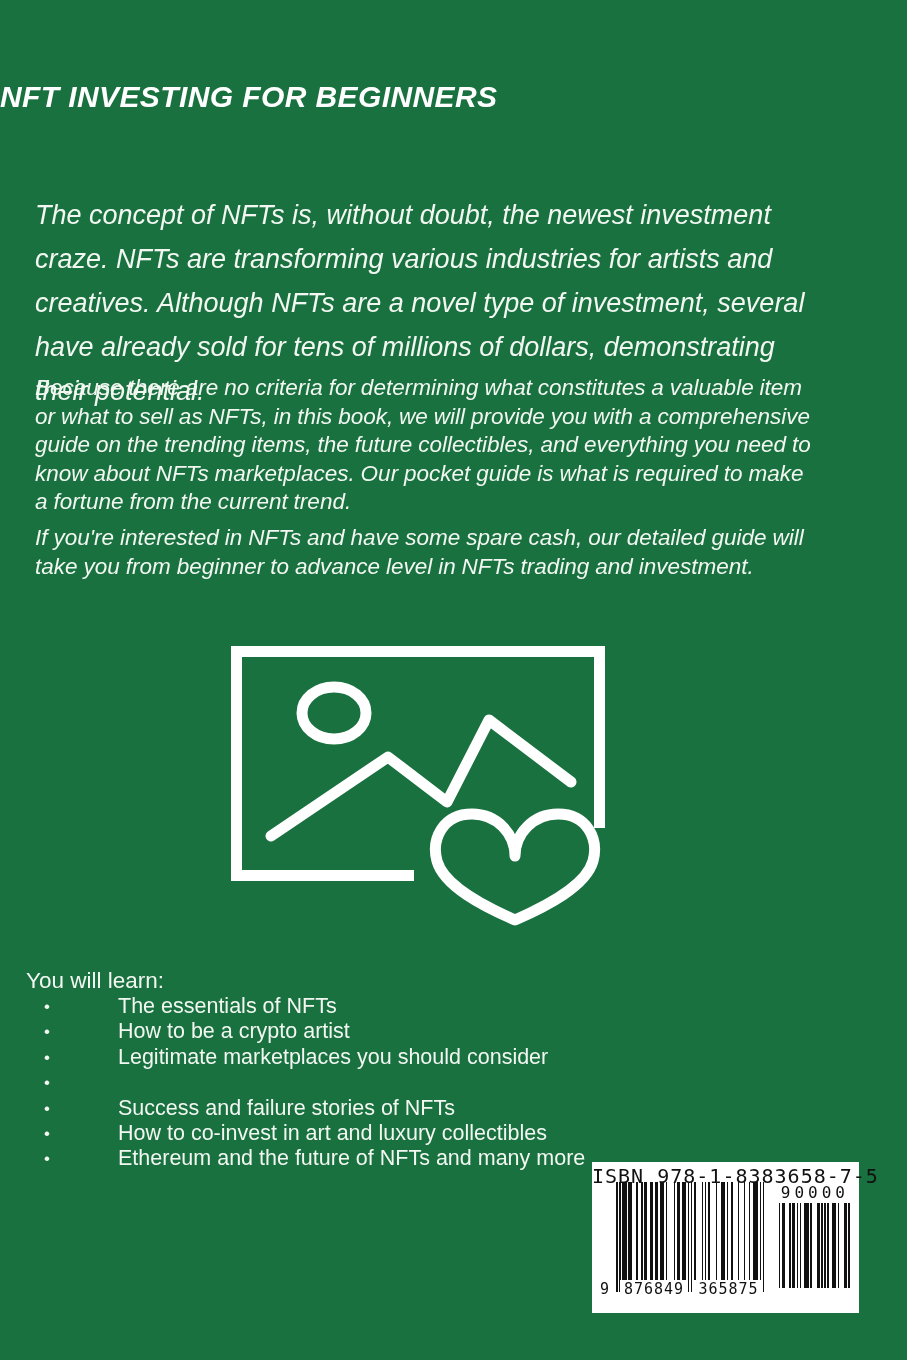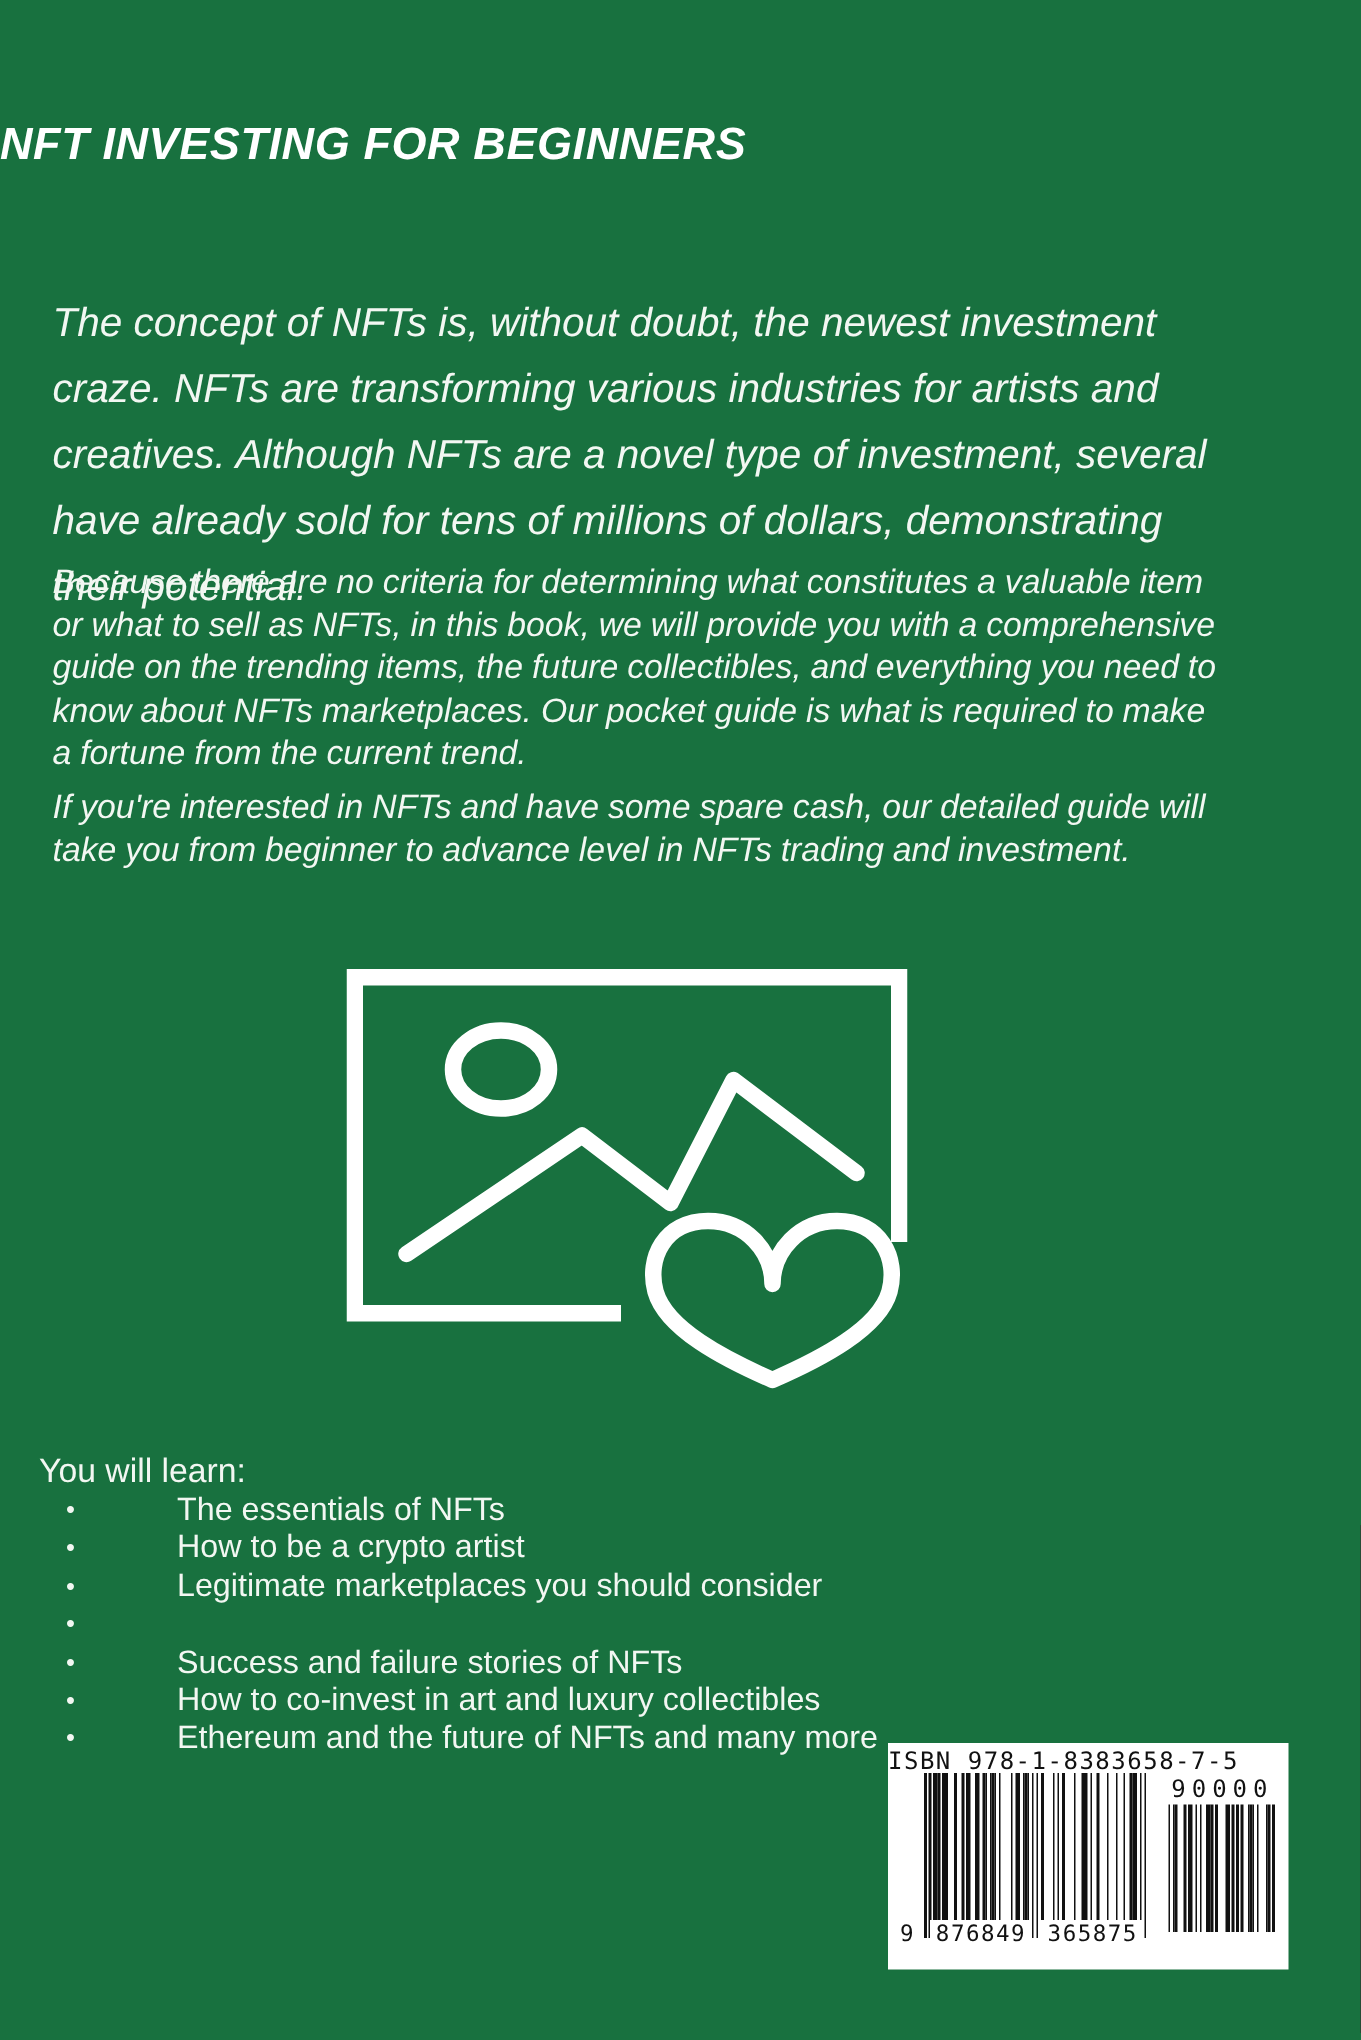--- a/index.html
+++ b/index.html
@@ -50,21 +50,21 @@
   }
   
   .barcode-box{
     position:absolute;left:592px;top:1162px;width:267px;height:151px;
     background:var(--barcodeBg,#FFFFFF);
     color:var(--barcodeInk,#111111);
     font-family:"DejaVu Sans Mono",monospace;
   }
   .isbn-line{
     position:absolute;top:2px;left:0;right:0;
-    font-size:16px;letter-spacing:1px;
+    font-size:20px;letter-spacing:1px;
     white-space:nowrap;
   }
   .sup-number{
     position:absolute;top:21px;right:10px;
     font-size:16px;letter-spacing:4px;text-align:right;
   }
   .main-bars{
     position:absolute;left:24px;top:20px;width:150px;height:110px;
   }
   .sup-bars{

